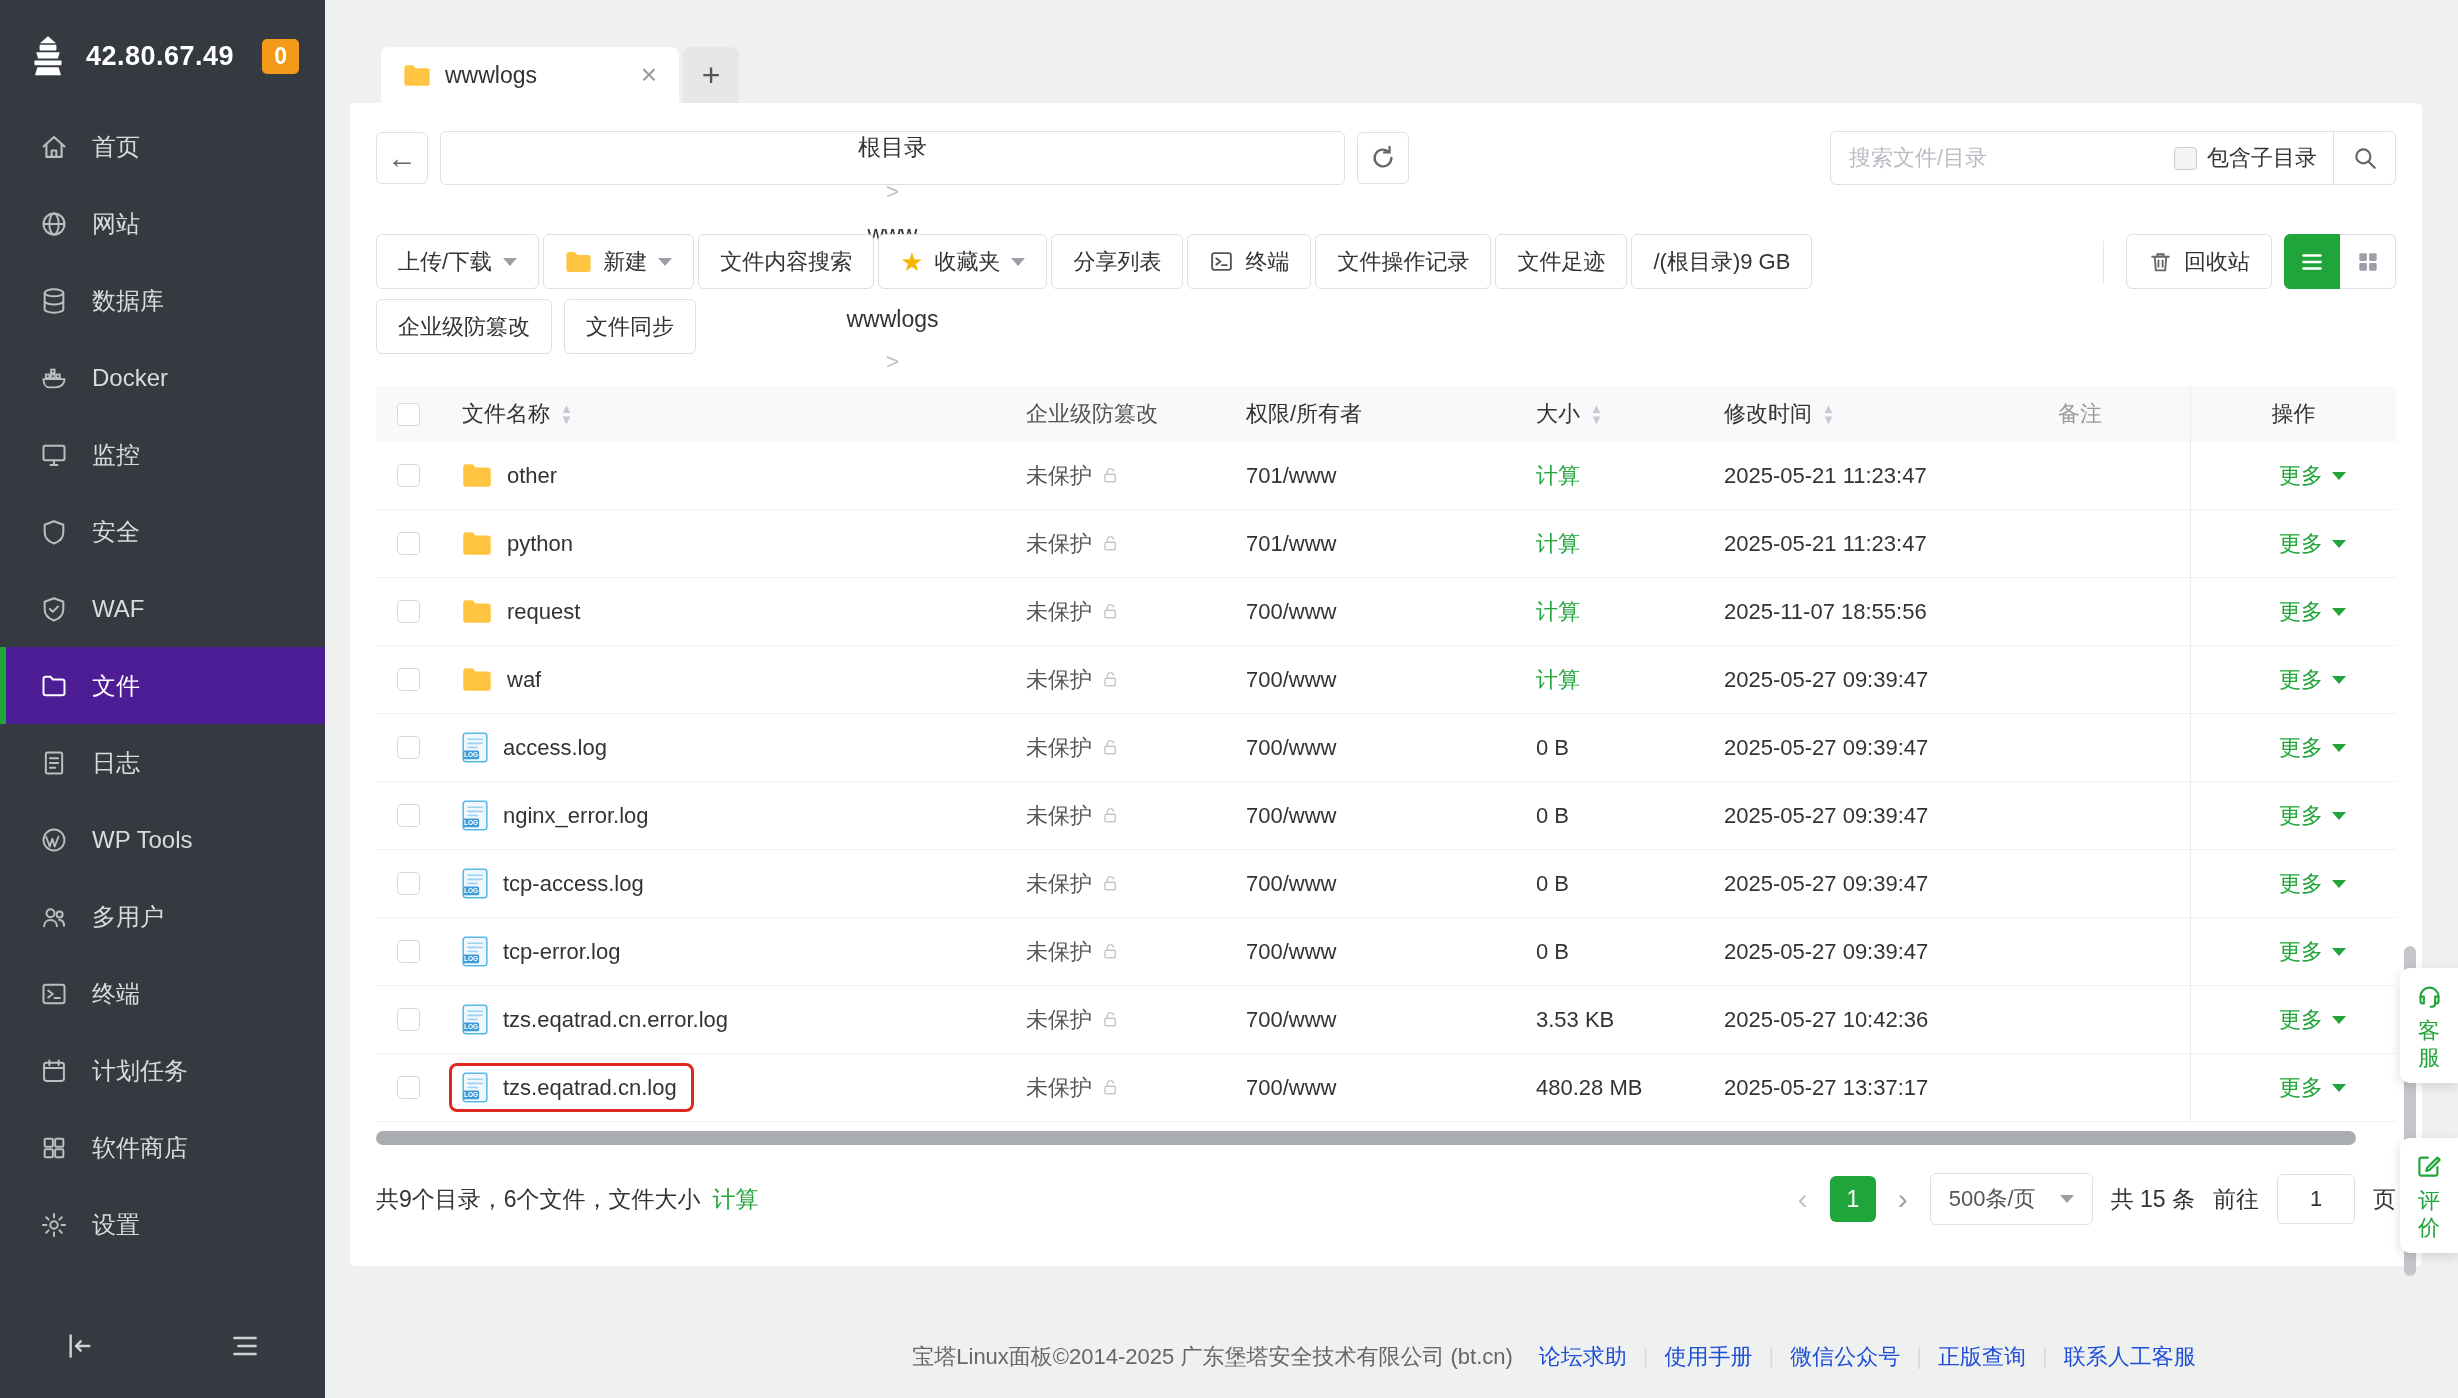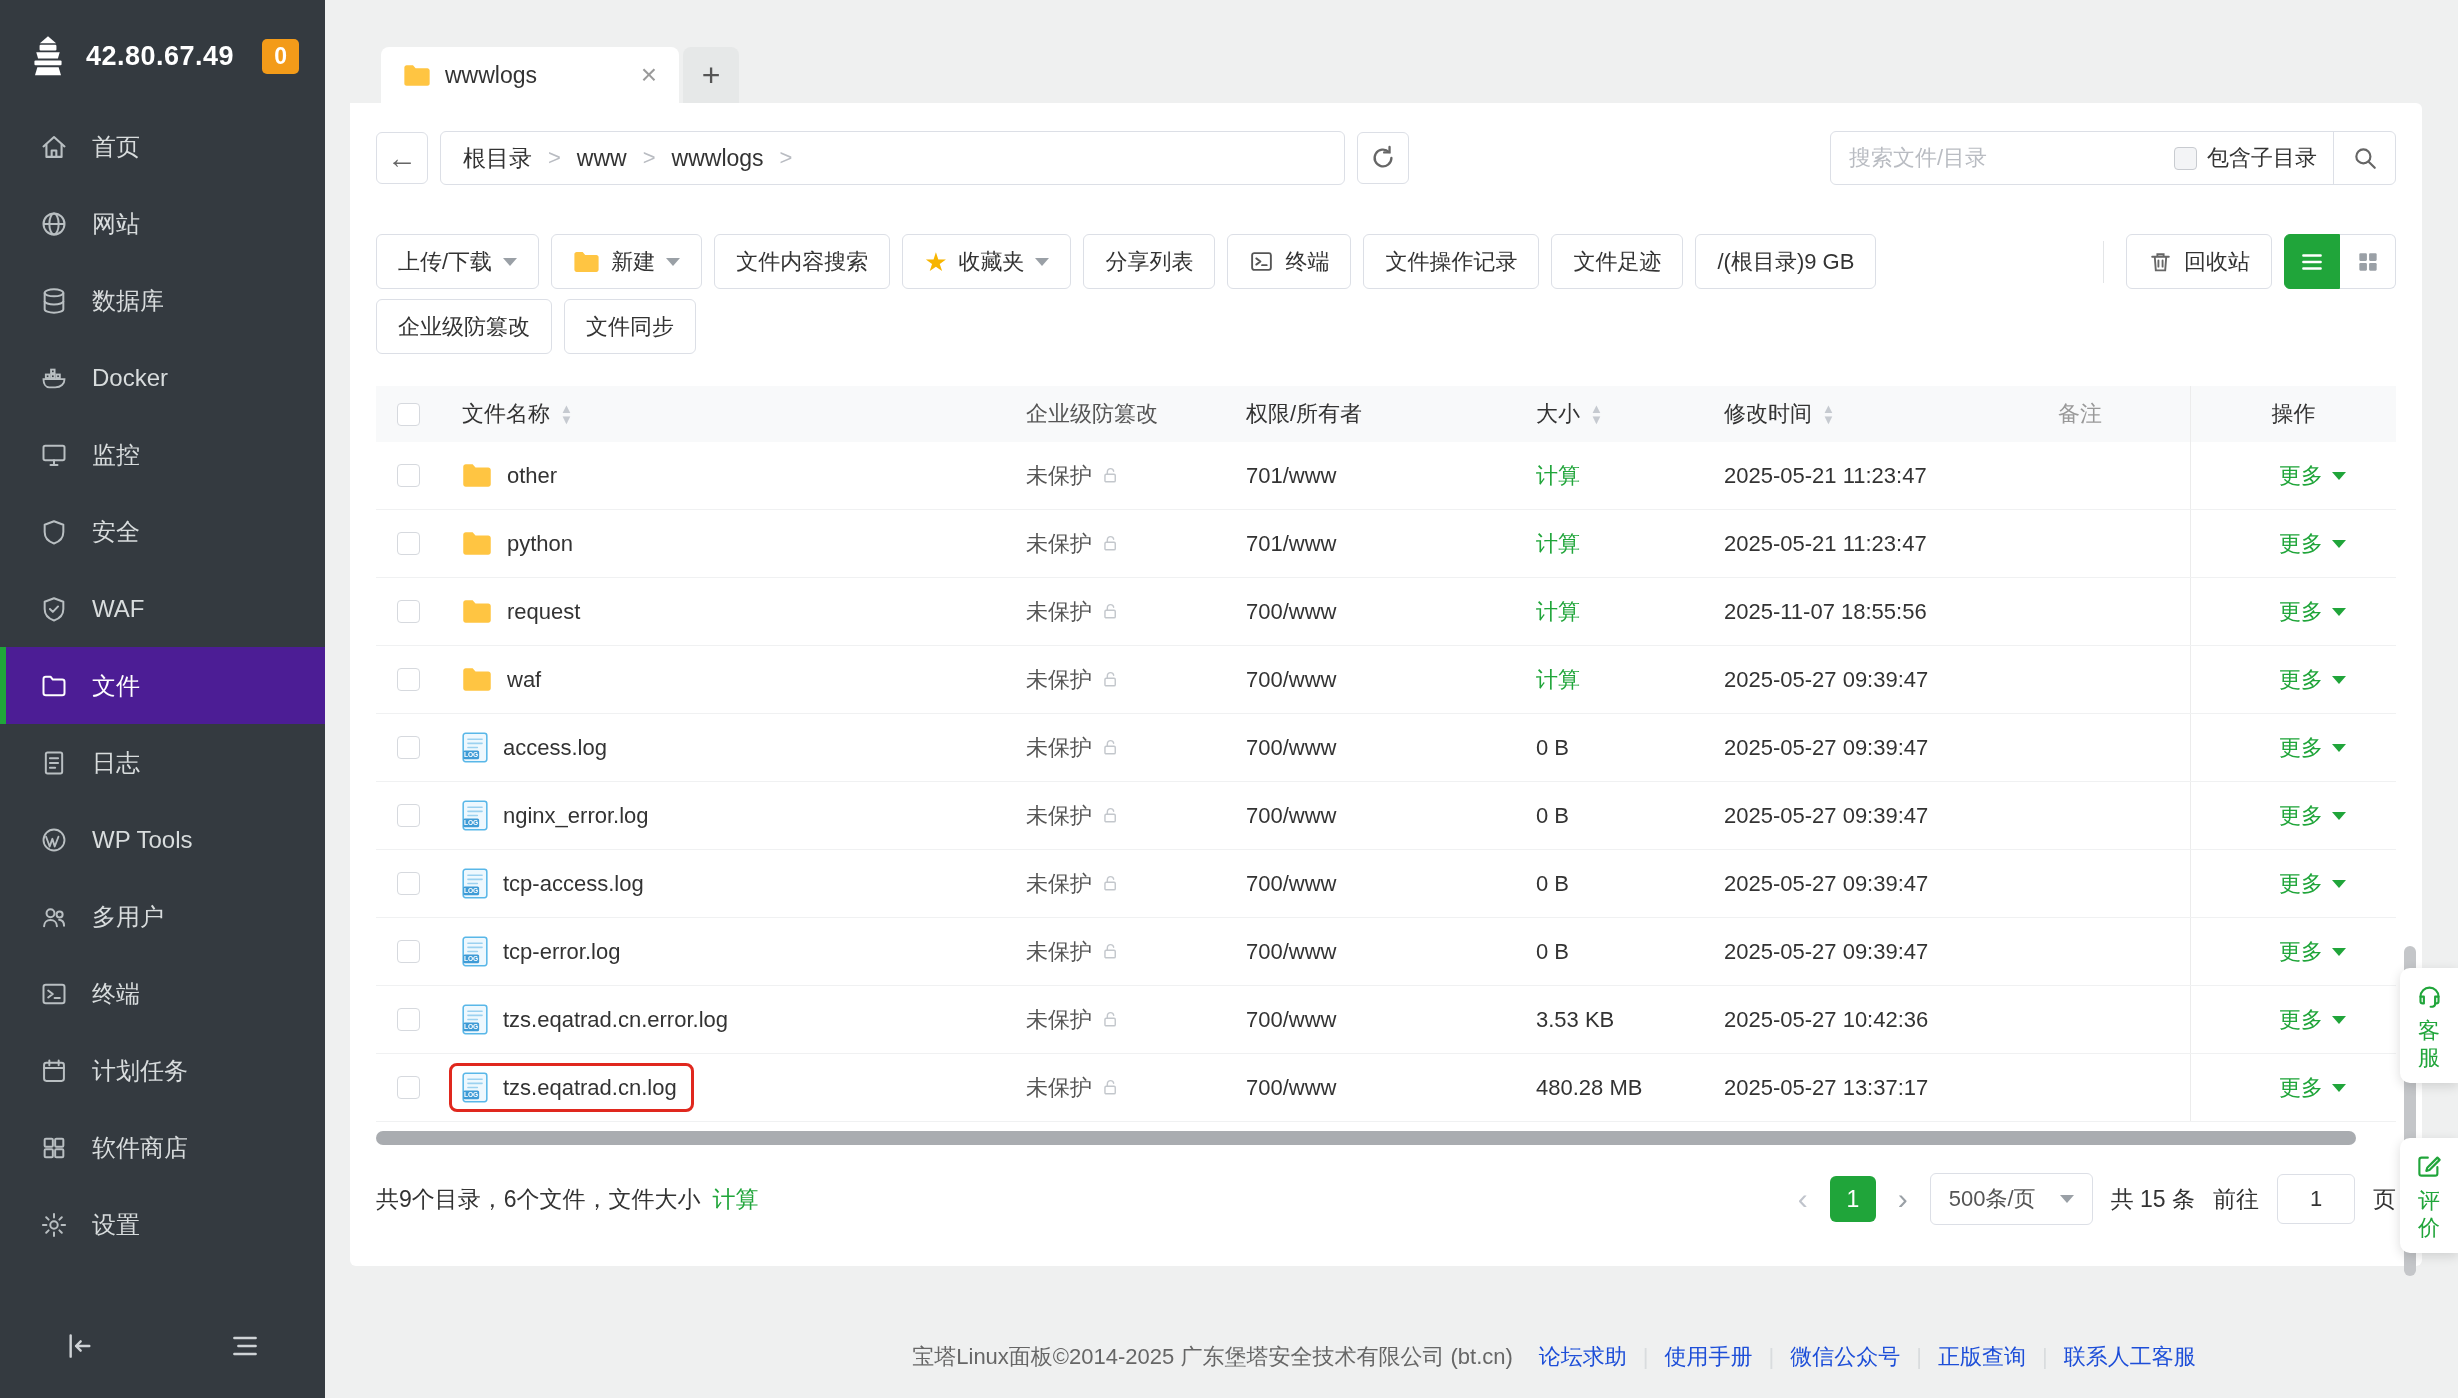--- a/index.html
+++ b/index.html
@@ -42,21 +42,21 @@
 
   .card { position:absolute; left:25px; right:36px; top:103px; height:1163px; background:#fff;
           border-radius:0 6px 6px 6px; padding:27px 26px 0 26px; }
 
   
   .nav-row { display:flex; align-items:center; gap:12px; height:56px; }
   .sq-btn { width:52px; height:52px; border:1px solid #dcdfe6; border-radius:6px; background:#fff;
             display:flex; align-items:center; justify-content:center; color:#666; cursor:pointer; }
   .sq-btn .glyph { font-size:30px; line-height:1; }
   .breadcrumb { width:905px; height:54px; border:1px solid #dcdfe6; border-radius:6px;
-                display:flex; align-items:center; padding:0 22px; gap:16px; font-size:23px; color:#333; }
+                display:flex; align-items:center; padding:0 22px; gap:16px; font-size:23px; color:#333;flex-direction:column; }
   .crumb { cursor:pointer; }
   .crumb-sep { color:#b9bcc2; font-size:22px; }
   .nav-spacer { flex:1; }
   .search-group { width:566px; height:54px; border:1px solid #dcdfe6; border-radius:6px;
                   display:flex; align-items:center; background:#fff; overflow:hidden; }
   .search-input { flex:1; border:none; outline:none; font-size:22px; padding:0 0 0 18px; color:#333;
                   font-family:inherit; min-width:0; }
   .search-input::placeholder { color:#b9bcc2; }
   .inc-check { width:23px; height:23px; border:1px solid #c8cbd0; border-radius:4px; background:#f3f4f6;
                flex:0 0 auto; cursor:pointer; }
@@ -369,21 +369,21 @@
         <span class="search-btn">
           <svg viewBox="0 0 24 24" fill="none" stroke="currentColor" stroke-width="2" stroke-linecap="round">
               <circle cx="10.5" cy="10.5" r="6.5"></circle>
               <path d="M15.6 15.6 L21 21"></path>
             </svg>
         </span>
       </div>
     </div>
 
     <div class="toolbar-row r1">
-      <span id="toolbar-row1-host" style="display:flex;gap:12px;">
+      <span id="toolbar-row1-host" style="display:flex;gap:4px;">
           <div class="t-btn">
 
     <span class="t-label">上传/下载</span>
     <span class="caret"></span>
   </div>
           <div class="t-btn">
     <span class="b-ic">
               <svg viewBox="0 0 24 20" width="27" height="22">
                 <path fill="#ffc542" d="M1 3 C1 1.9 1.9 1 3 1 H8.5 L10.8 3.6 H21 C22.1 3.6 23 4.5 23 5.6 V17 C23 18.1 22.1 19 21 19 H3 C1.9 19 1 18.1 1 17 Z"></path>
               </svg>

